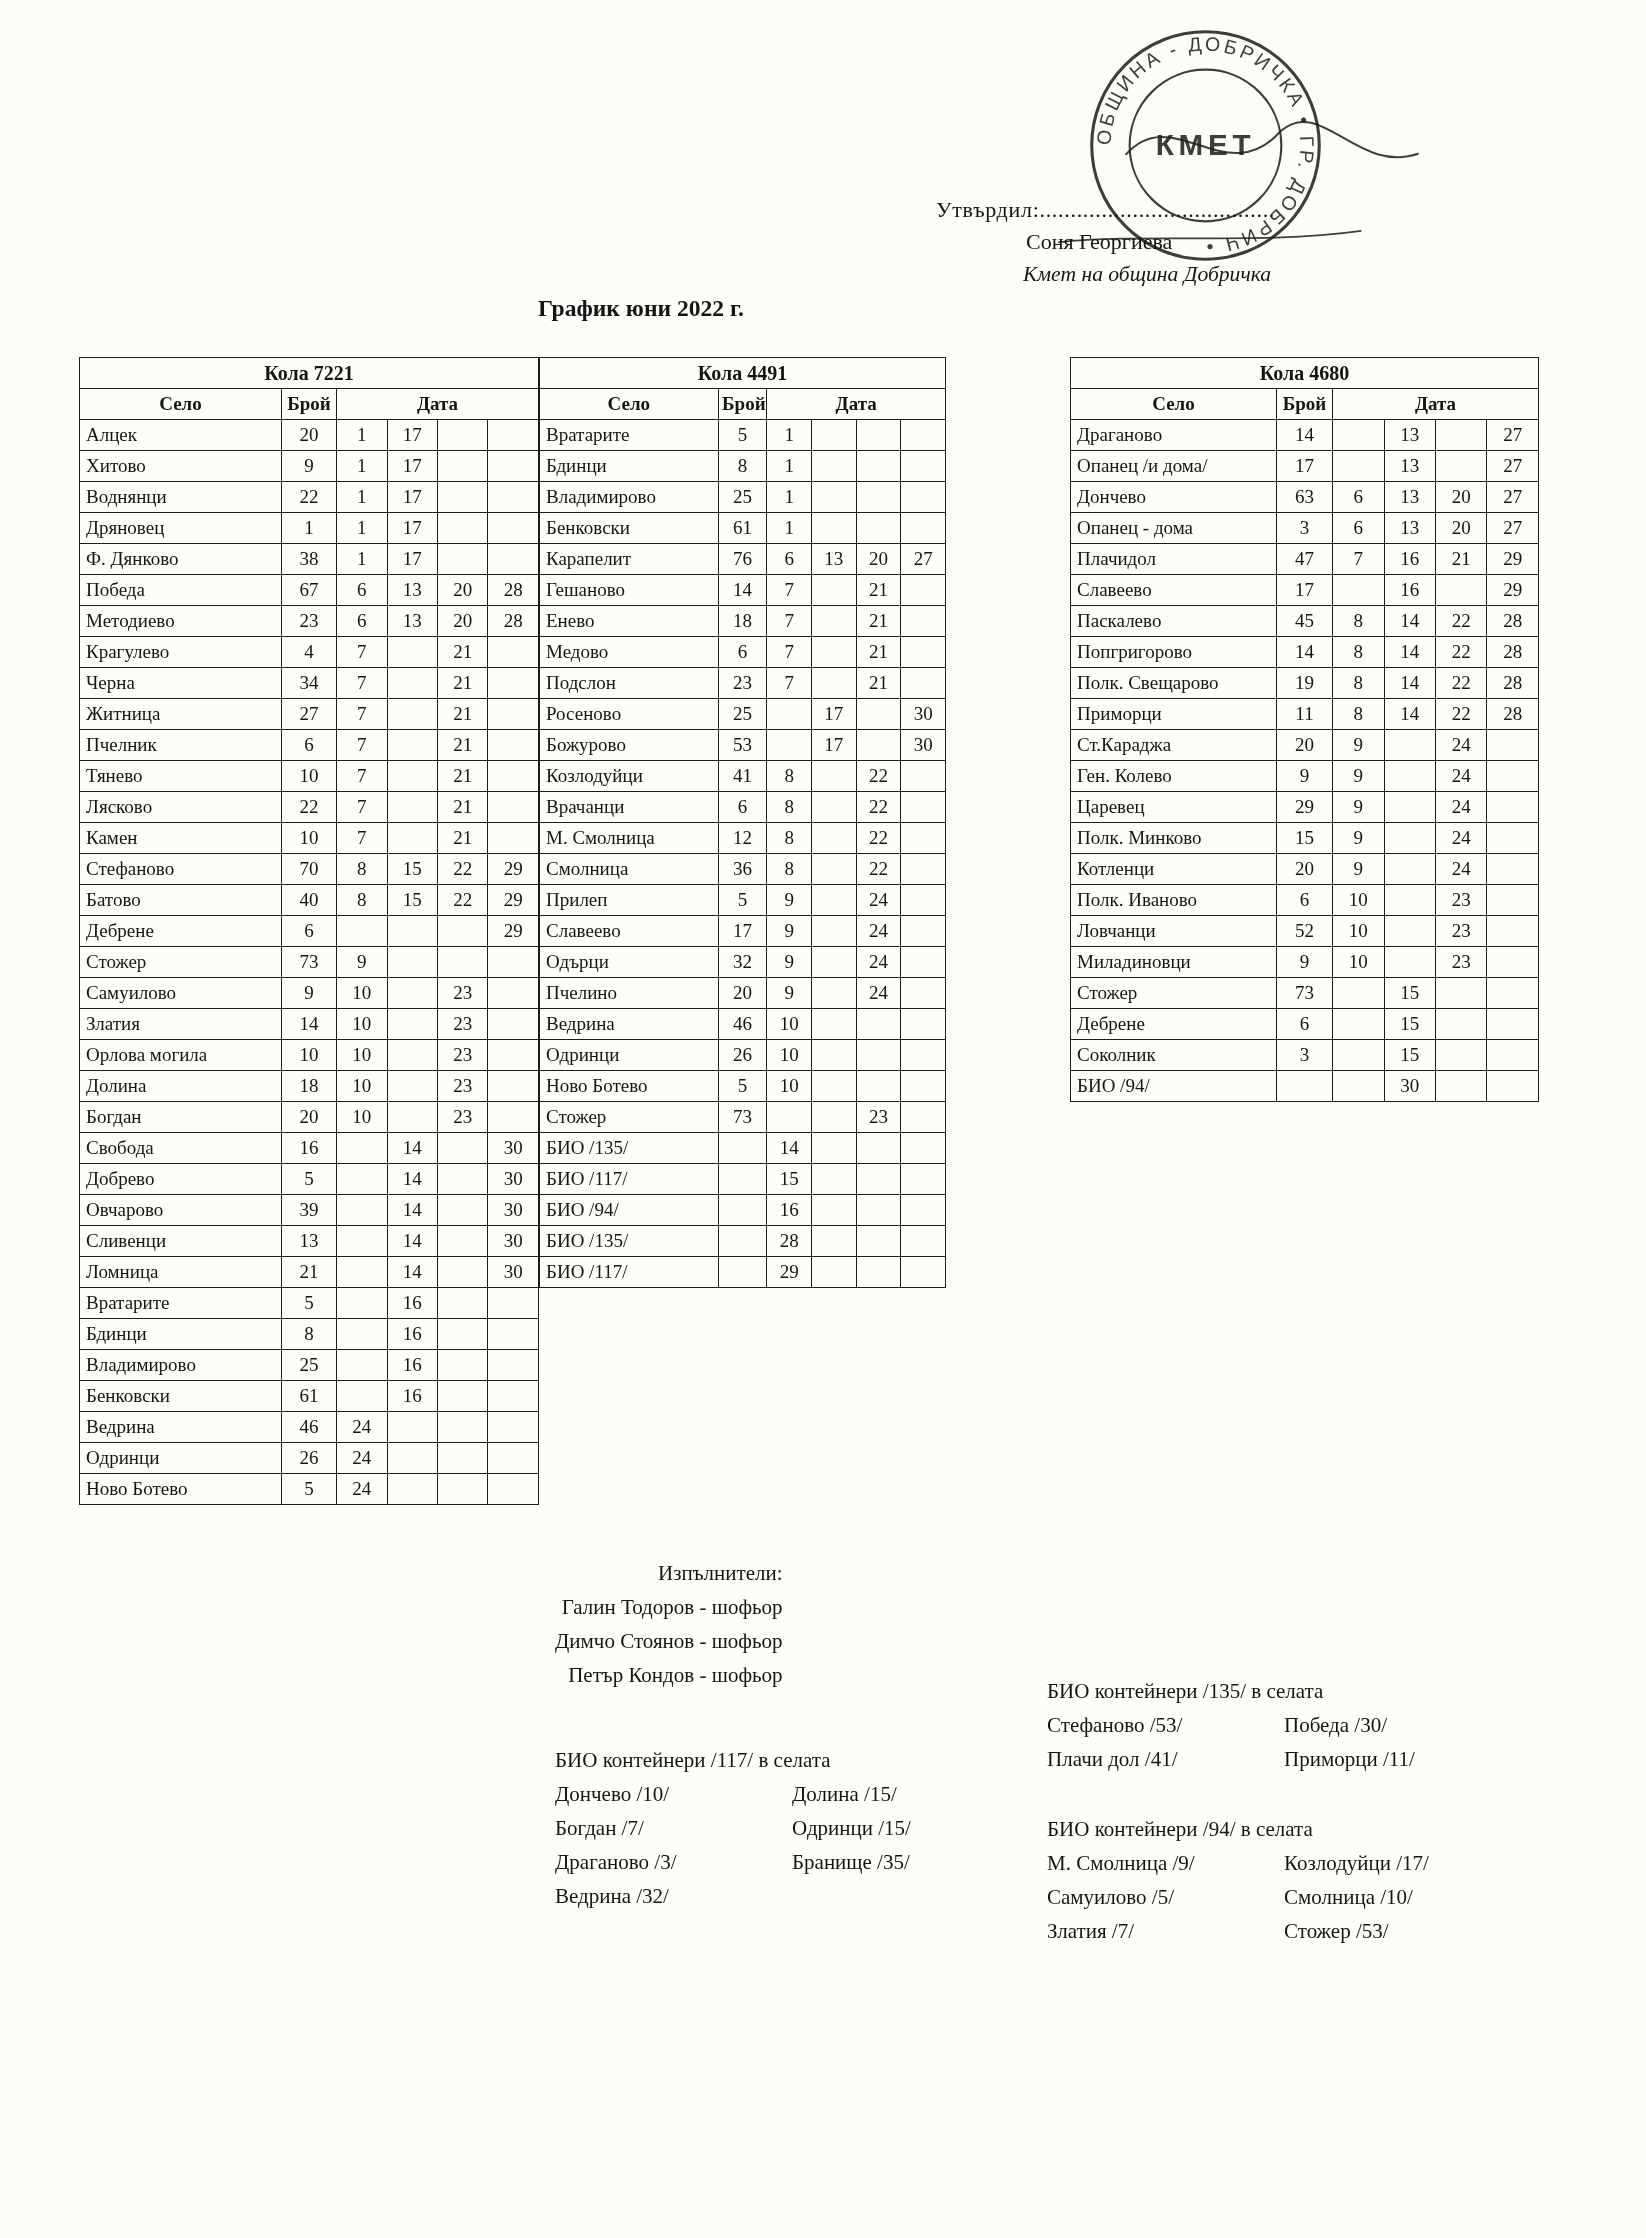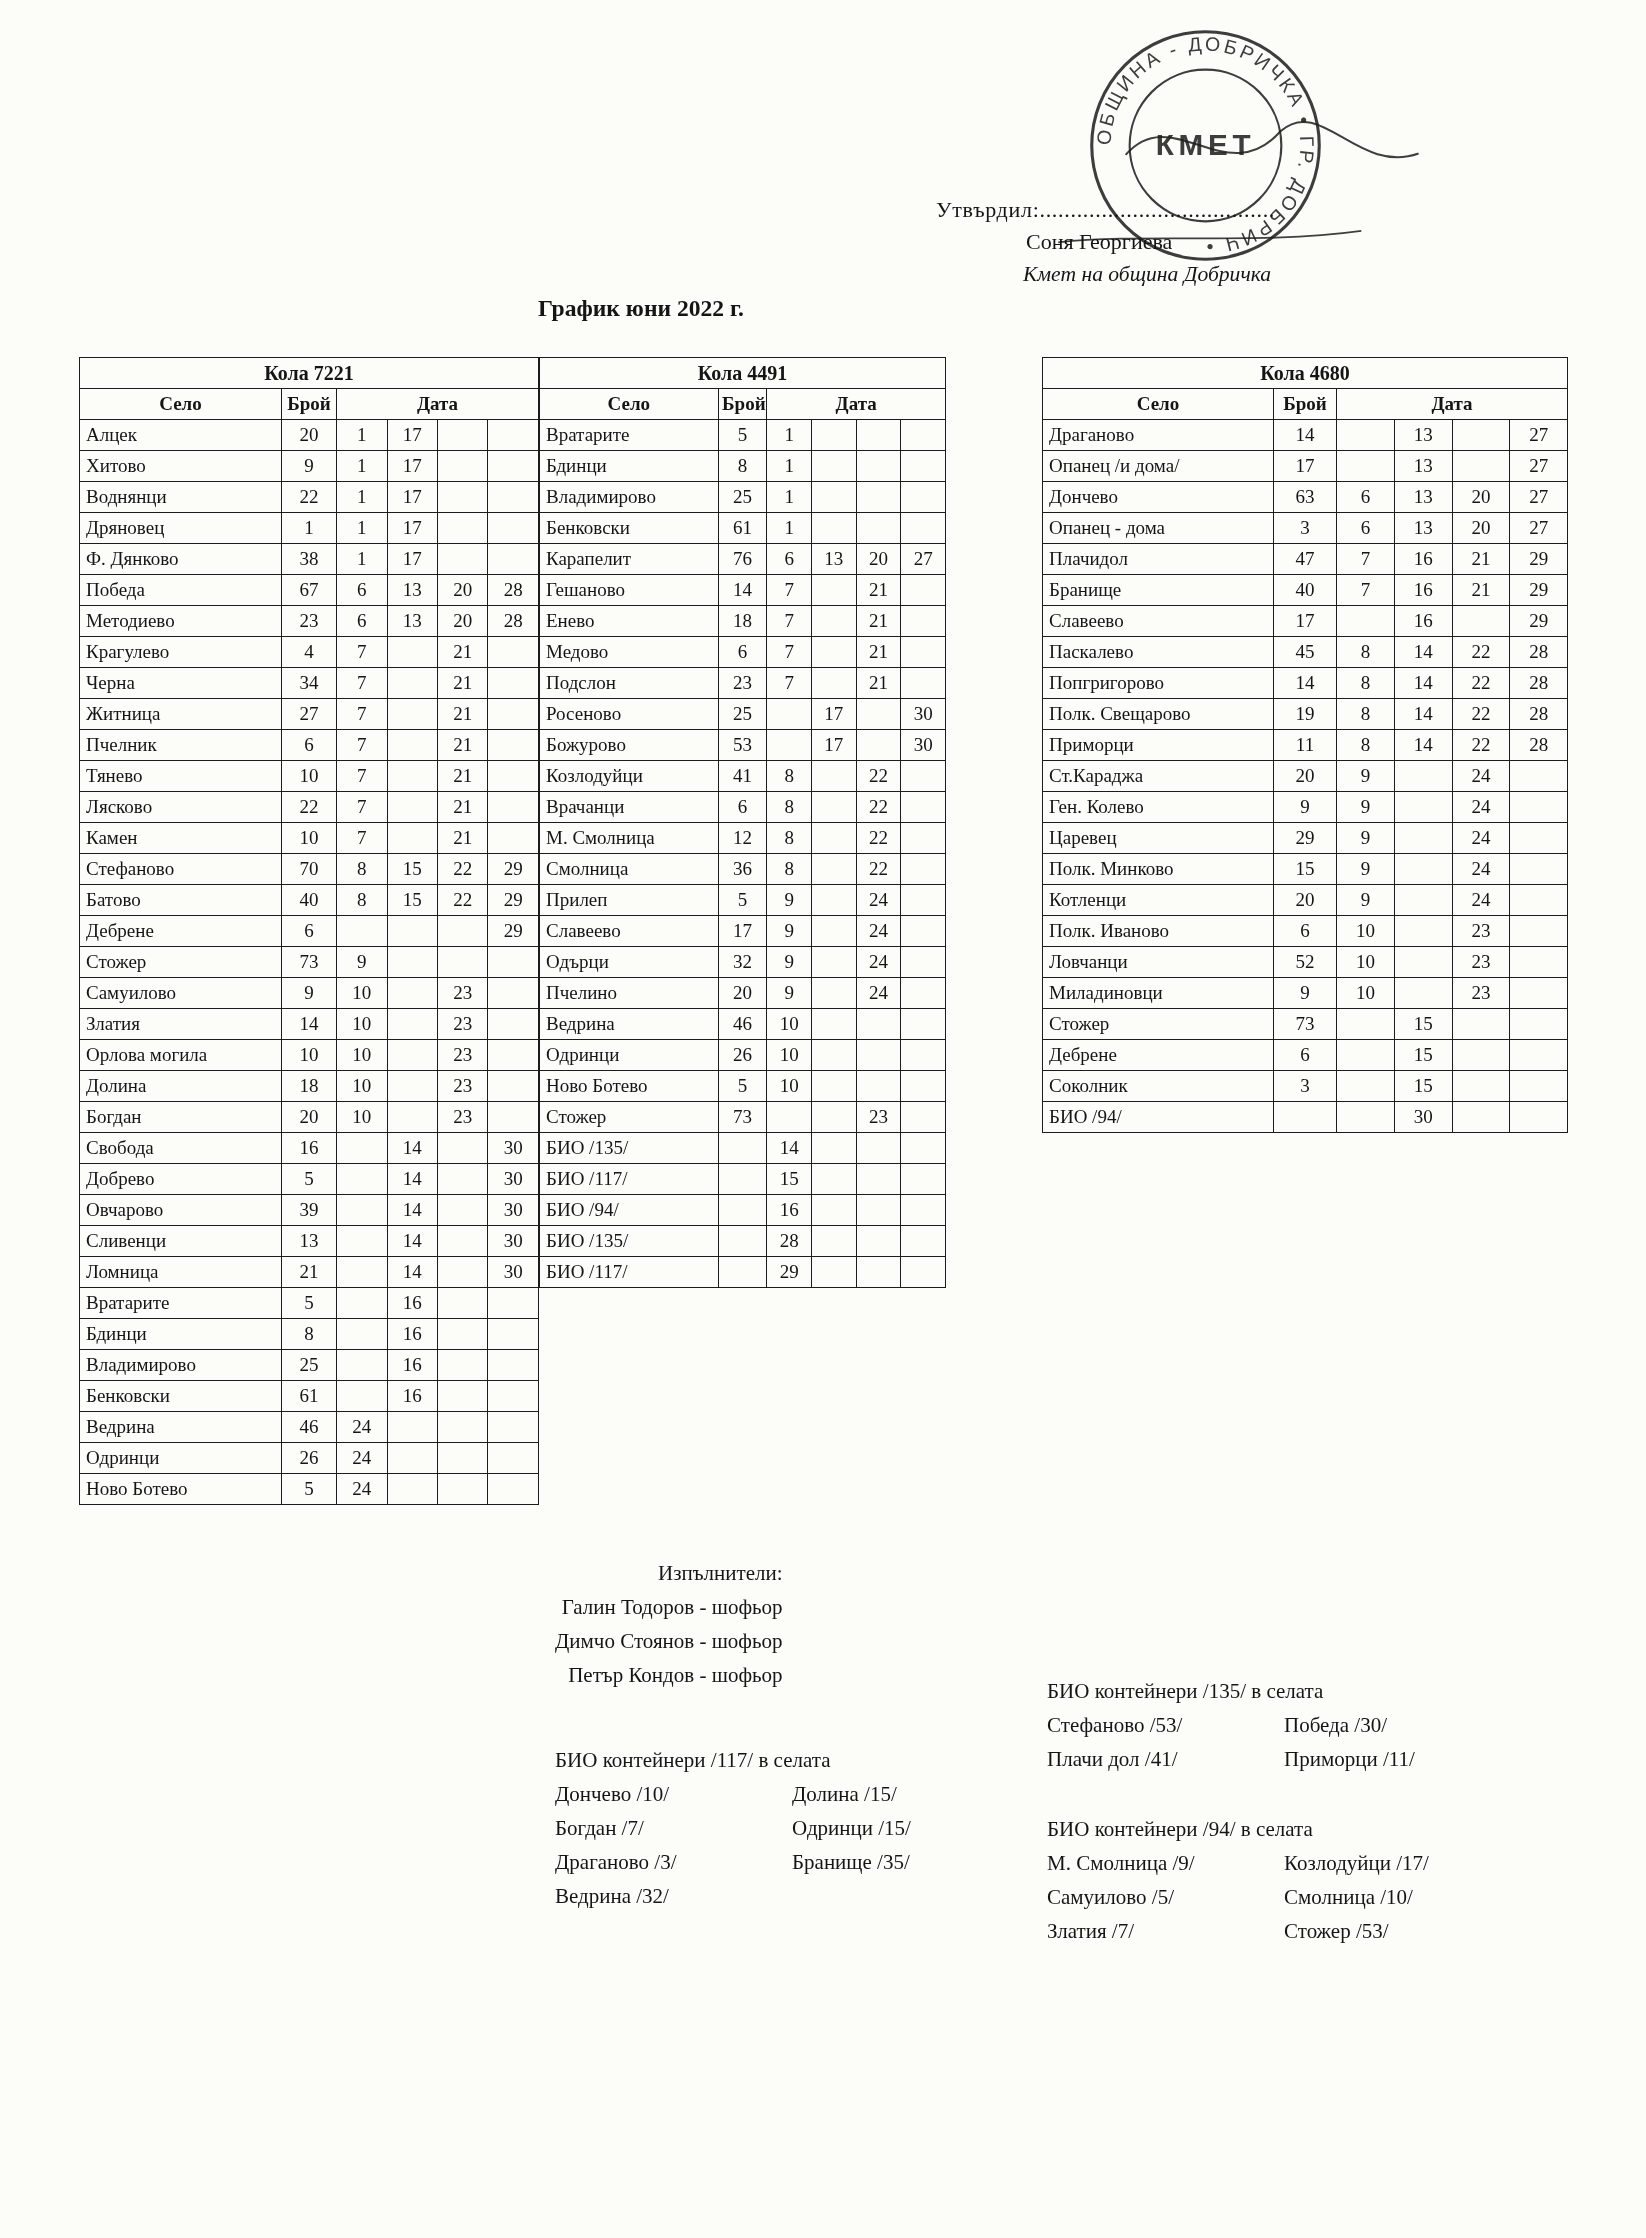--- a/index.html
+++ b/index.html
@@ -15,21 +15,21 @@
   .approver-title{position:absolute;left:1023px;top:262px;font-size:21.6px;font-style:italic;}
   
   .page-title{position:absolute;left:538px;top:295px;font-size:23.6px;font-weight:bold;}
   
   .stamp{position:absolute;left:1087px;top:27px;width:237px;height:237px;opacity:.88;}
   .signature{position:absolute;left:1038px;top:74px;width:485px;height:229px;opacity:.85;}
   
   .tbl{position:absolute;top:357px;}
   .tbl-0{left:79px;width:460px;}
   .tbl-1{left:539px;width:407px;}
-  .tbl-2{left:1042px;width:526px;}
+  .tbl-2{left:1070px;width:469px;}
   table{border-collapse:collapse;width:100%;table-layout:fixed;}
   th,td{border:1.3px solid #1c1c1c;font-size:19px;padding:0 3.4px;height:30px;white-space:nowrap;overflow:hidden;}
   th{font-weight:bold;text-align:center;}
   th.car-title{font-size:20px;height:30px;}
   td.selo{text-align:left;padding-left:6px;}
   td.num{text-align:center;padding:0 1.3px;}
   
   .executors{position:absolute;left:555px;top:1556px;font-size:21px;line-height:34px;text-align:right;}
   .bio-block{position:absolute;font-size:21px;line-height:34px;}
   .bio-117{left:555px;top:1743px;}
@@ -669,28 +669,20 @@
             <td class="selo">Опанец - дома</td>
             <td class="num">3</td>
             <td class="num">6</td>
             <td class="num">13</td>
             <td class="num">20</td>
             <td class="num">27</td>
           </tr>
           <tr>
             <td class="selo">Плачидол</td>
             <td class="num">47</td>
-            <td class="num">7</td>
-            <td class="num">16</td>
-            <td class="num">21</td>
-            <td class="num">29</td>
-          </tr>
-          <tr>
-            <td class="selo">Бранище</td>
-            <td class="num">40</td>
             <td class="num">7</td>
             <td class="num">16</td>
             <td class="num">21</td>
             <td class="num">29</td>
           </tr>
           <tr>
             <td class="selo">Славеево</td>
             <td class="num">17</td>
             <td class="num"></td>
             <td class="num">16</td>

